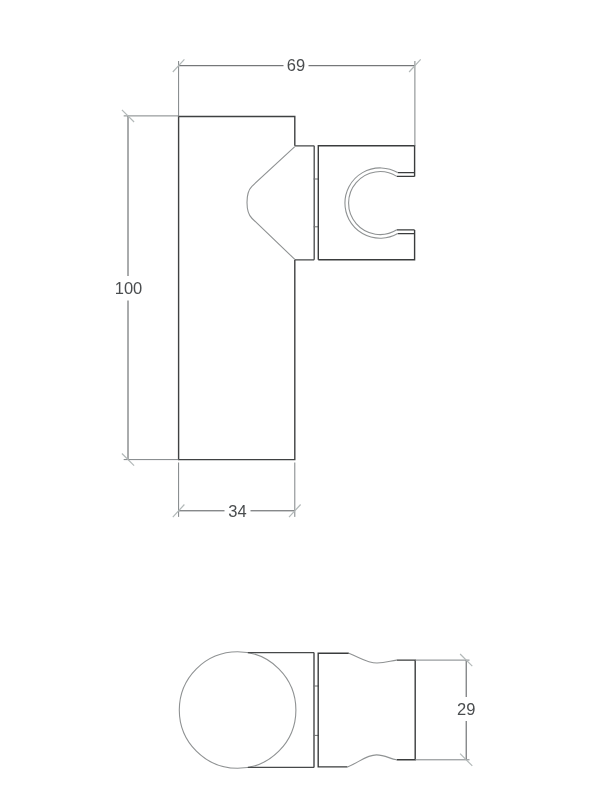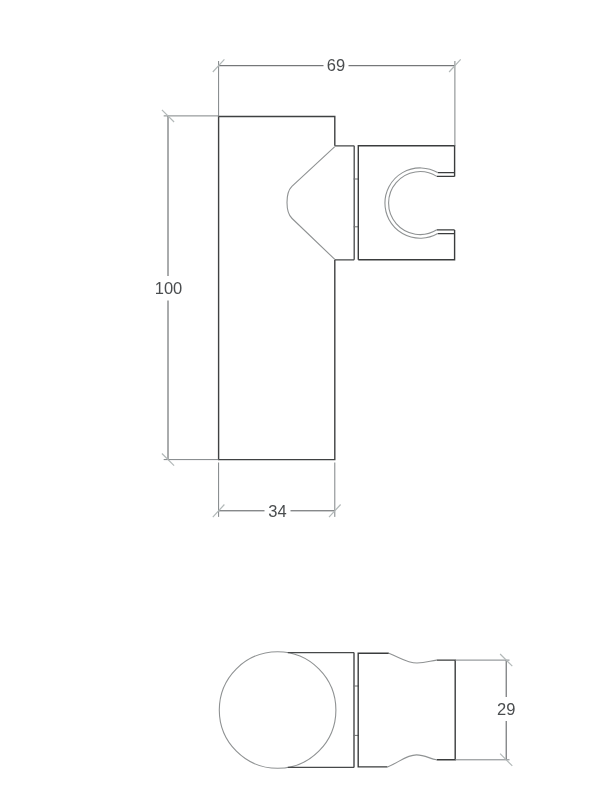--- a/index.html
+++ b/index.html
@@ -1,16 +1,16 @@
 <!DOCTYPE html>
 <html><head>
 <meta charset="utf-8">
 <style>
   html,body{margin:0;padding:0;background:#ffffff;}
-  .page{width:495px;height:800px;position:relative;background:#ffffff;overflow:hidden;padding-left:40px;}
+  .page{width:495px;height:800px;position:relative;background:#ffffff;overflow:hidden;}
   text{font-family:"Liberation Sans",sans-serif;fill:#4a4d4f;}
 </style>
 </head>
 <body>
 
 <div class="page">
 <svg width="602" height="800" viewBox="0 0 602 800" fill="none">
 
   <g stroke="#3f4142" stroke-width="1.4">
     <path d="M294.8,145.8 L294.8,116.5 L178.6,116.5 L178.6,459.6 L294.8,459.6 L294.8,259.8"></path>

